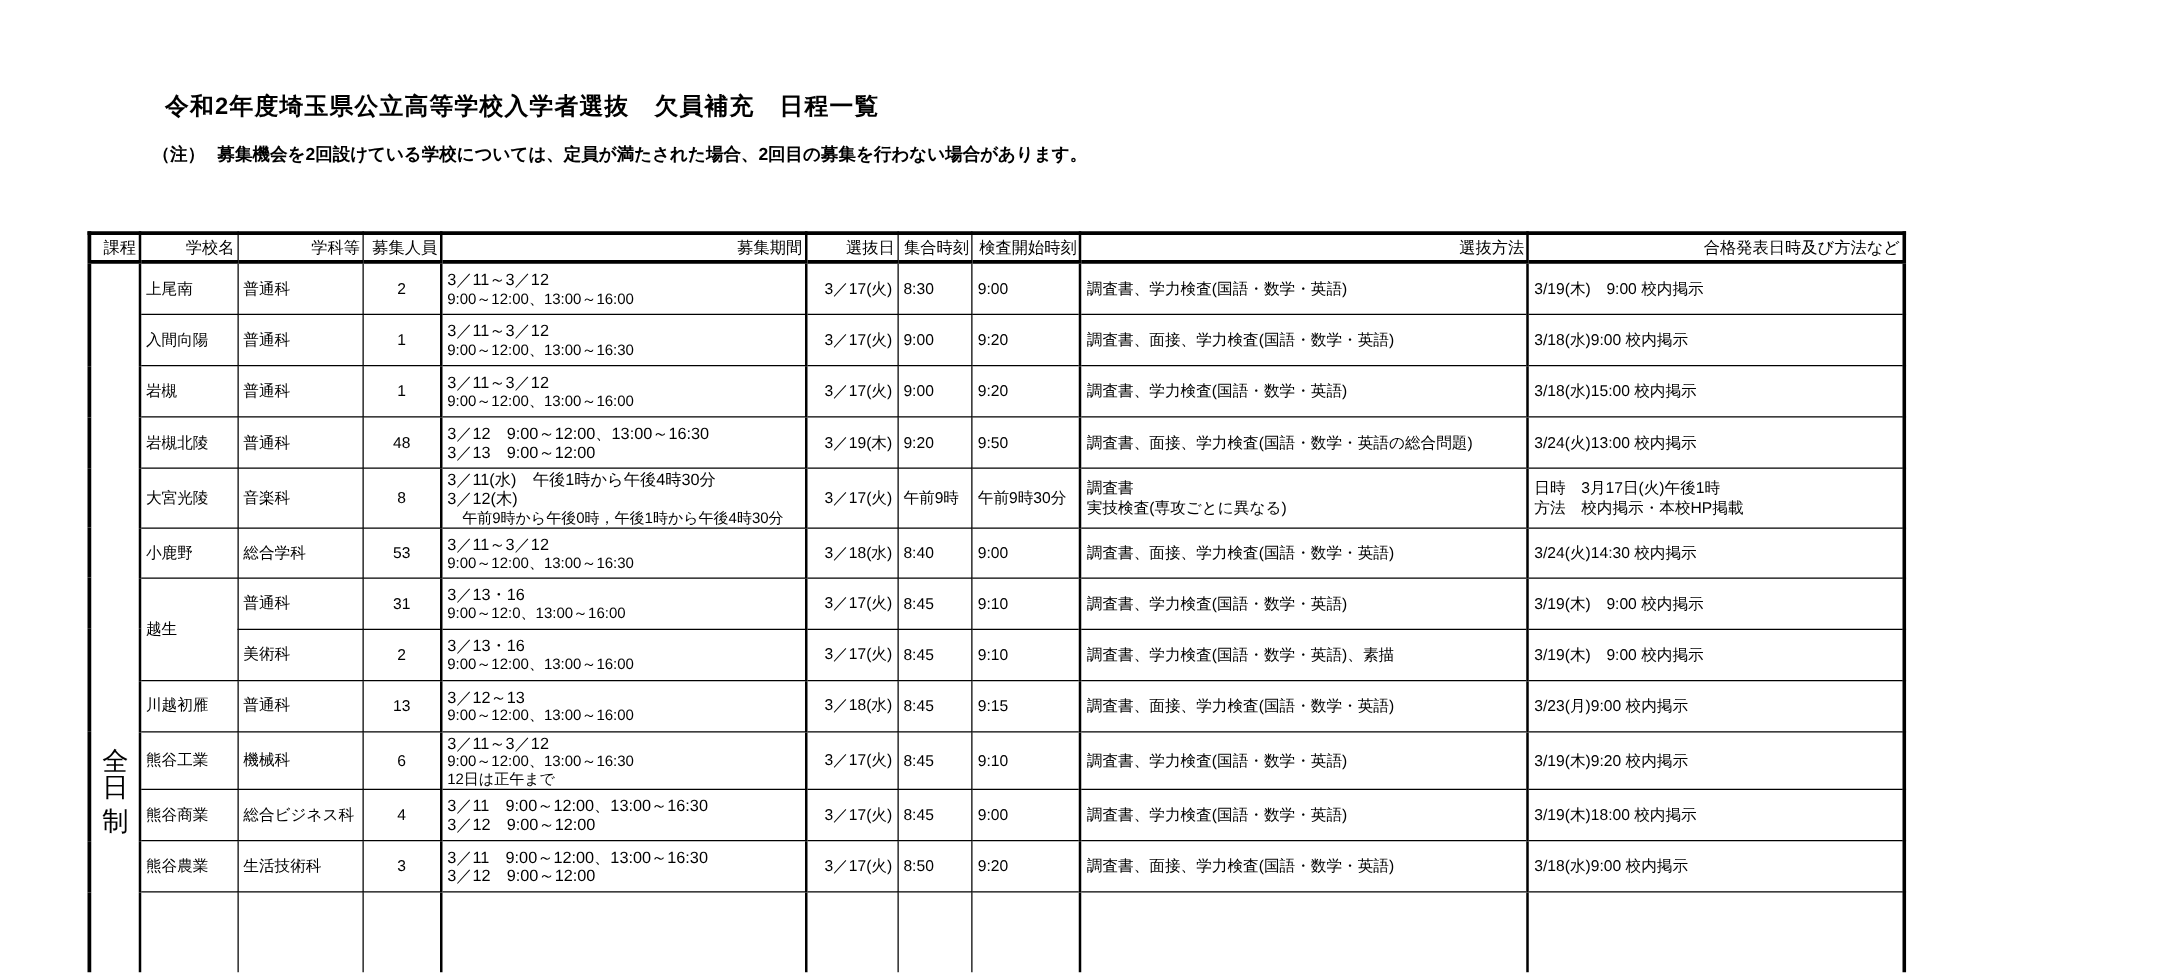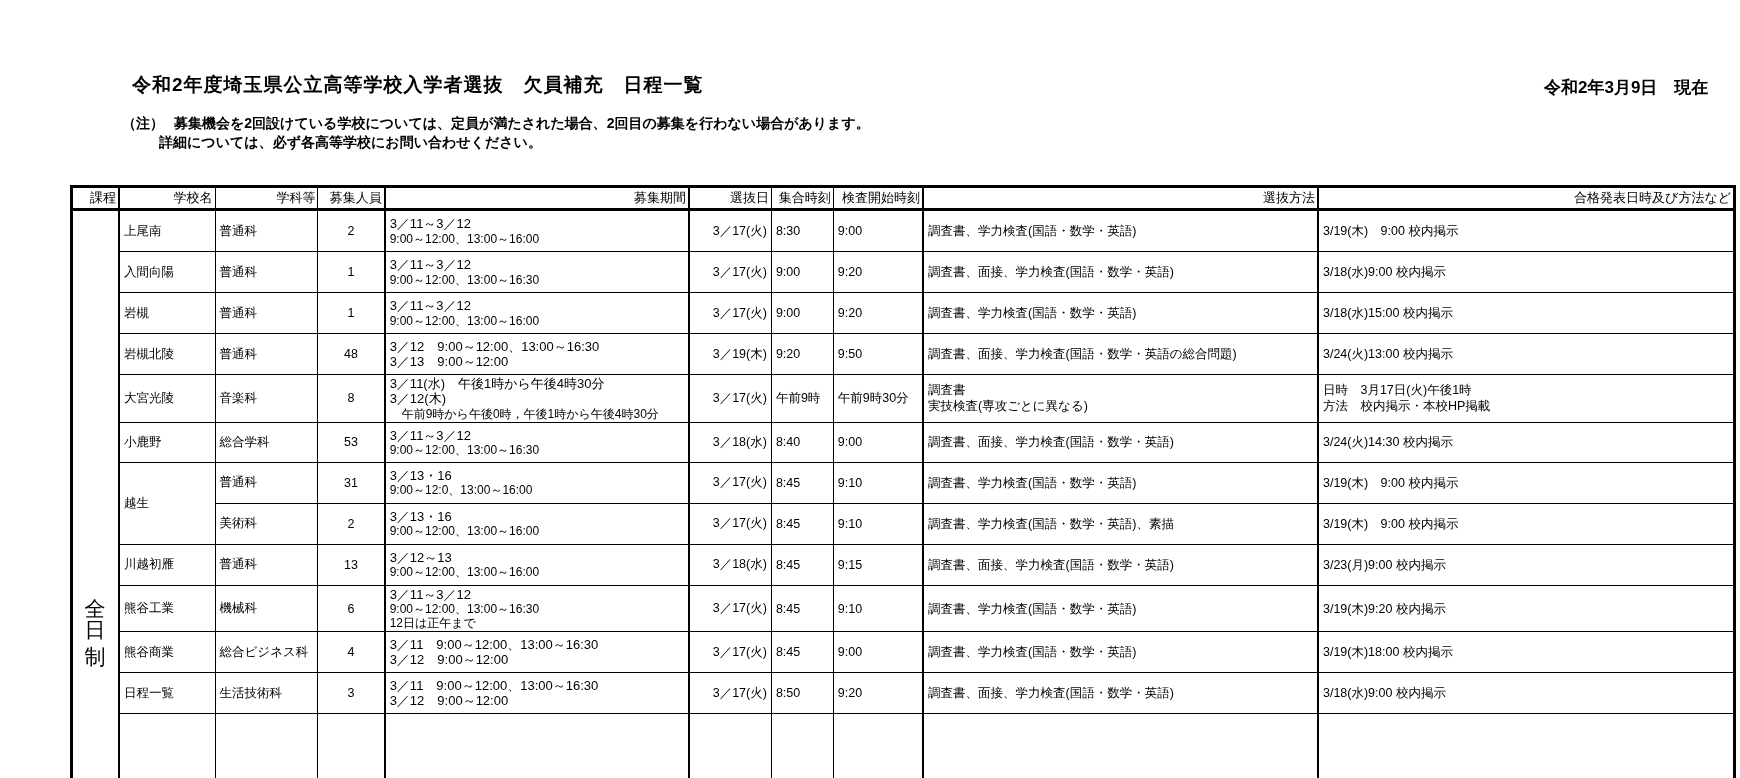--- a/index.html
+++ b/index.html
@@ -1,17 +1,17 @@
 <!DOCTYPE html>
 <html><head>
 <meta charset="utf-8">
 <style>
   html,body{margin:0;padding:0;background:#fff;}
   .page{
-    position:relative;width:1736px;height:778px;background:#fff;overflow:hidden;
+    position:relative;width:1525px;height:778px;background:#fff;overflow:hidden;
     font-family:"Liberation Sans","DejaVu Sans",sans-serif;color:#000;
   }
   .title{position:absolute;left:132px;top:72px;font-size:19px;font-weight:bold;letter-spacing:1px;white-space:nowrap;}
   .asof{position:absolute;left:1544px;top:76px;font-size:17px;font-weight:bold;white-space:nowrap;}
   .note{position:absolute;left:122px;top:114px;font-size:14px;font-weight:bold;line-height:18.5px;white-space:nowrap;}
   .note .l1{display:flex;}
   .note .prefix{margin-right:10px;}
   .note .rest{margin-left:37px;}
 
   table.sched{
@@ -54,21 +54,20 @@
 
 <div class="page">
   <div class="title">令和2年度埼玉県公立高等学校入学者選抜　欠員補充　日程一覧</div>
   <div class="asof">令和2年3月9日　現在</div>
 
   <div class="note">
     <div class="l1">
       <span class="prefix">（注）</span>
       <span>募集機会を2回設けている学校については、定員が満たされた場合、2回目の募集を行わない場合があります。</span>
     </div>
-    <div class="rest">詳細については、必ず各高等学校にお問い合わせください。</div>
   </div>
 
   <table class="sched">
     <colgroup>
       <col style="width:48px">
         <col style="width:97px">
         <col style="width:103px">
         <col style="width:67px">
       <col style="width:305px">
         <col style="width:83px">
@@ -290,21 +289,21 @@
           <td class="c-meet">8:45</td>
           <td class="c-start">9:00</td>
           <td class="c-method thick-l">
             <div>調査書、学力検査(国語・数学・英語)</div>
           </td>
           <td class="c-result thick-l">
             <div>3/19(木)18:00 校内掲示</div>
           </td>
         </tr>
         <tr>
-          <td class="c-school thick-l">日程一覧</td>
+          <td class="c-school thick-l">熊谷農業</td>
           <td class="c-dept">生活技術科</td>
           <td class="c-num">3</td>
           <td class="c-period thick-l">
             <div class="line-lg">3／11　9:00～12:00、13:00～16:30</div>
             <div class="line-lg">3／12　9:00～12:00</div>
           </td>
           <td class="c-date thick-l">3／17(火)</td>
           <td class="c-meet">8:50</td>
           <td class="c-start">9:20</td>
           <td class="c-method thick-l">

